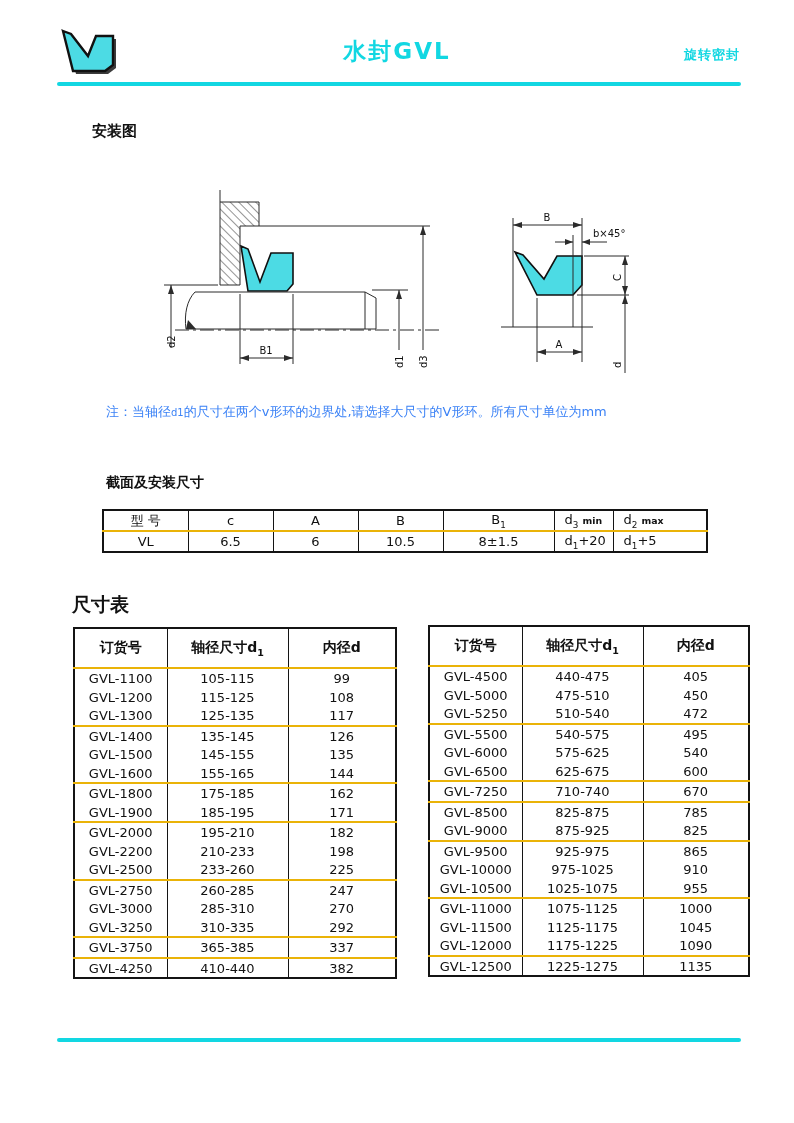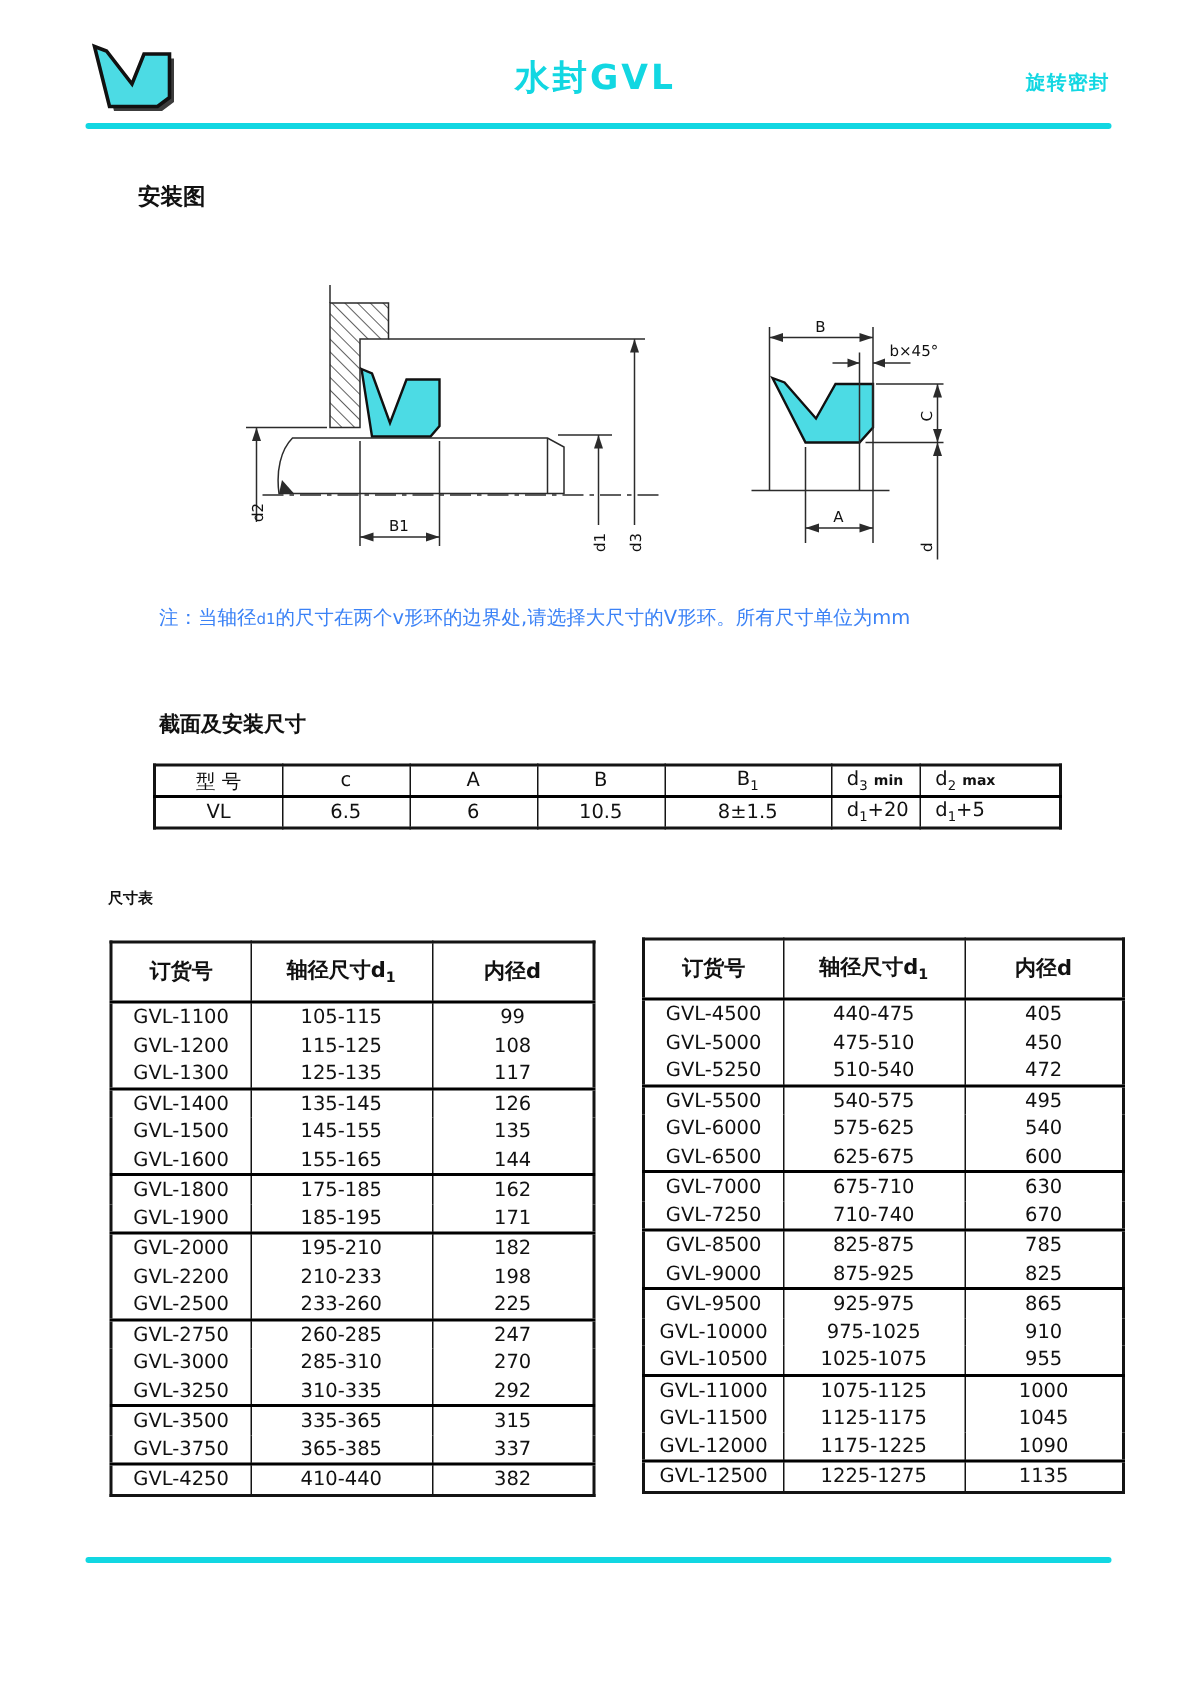--- a/index.html
+++ b/index.html
@@ -11,29 +11,29 @@
   }
   .abs{position:absolute;}
   
   .page-title{top:36px;left:0;right:0;text-align:center;font-size:23px;font-weight:bold;color:var(--accent);letter-spacing:2px;}
   .corner-label{top:46px;right:54px;font-size:13px;font-weight:bold;color:var(--accent);letter-spacing:1px;}
   .rule{left:57px;width:684px;height:4px;background:var(--accent);border-radius:2px;}
   .rule.top{top:82px;} .rule.bottom{top:1038px;}
   
   .h-install{top:122px;left:92px;font-size:15px;font-weight:bold;}
   .h-spec{top:474px;left:106px;font-size:14px;font-weight:bold;}
-  .h-dims{top:592px;left:72px;font-size:10px;font-weight:bold;}
+  .h-dims{top:592px;left:72px;font-size:19px;font-weight:bold;}
   .note{top:403px;left:106px;font-size:13px;white-space:nowrap;color:#3b82f6;}
   .note .subpart{font-size:10px;}
   
   .tablebox table{border-collapse:collapse;table-layout:fixed;width:100%;}
   .tablebox table{border:2px solid #141414;}
   .tablebox th,.tablebox td{border-left:1px solid #141414;border-right:1px solid #141414;text-align:center;vertical-align:middle;padding:0;overflow:hidden;}
   .tablebox thead tr{border-bottom:1.5px solid #141414;}
-  .tablebox tbody.group{border-top:2px solid #000000;}
+  .tablebox tbody.group{border-top:2px solid #eab308;}
   .tablebox sub{font-size:68%;}
   .tablebox .sm{font-size:72%;font-weight:bold;}
   .spec{top:509px;left:102px;width:606px;}
   .spec th{height:19px;font-size:13px;font-weight:normal;}
   .spec td{height:19px;font-size:13px;}
   .spec th:nth-child(6),.spec td:nth-child(6),
   .spec th:nth-child(7),.spec td:nth-child(7){text-align:left;padding-left:10px;}
   .dims th{height:38px;font-size:14px;font-weight:bold;}
   .dims td{height:17.5px;font-size:13px;}
   .dims tbody.group td{padding-top:1px;}
@@ -271,25 +271,20 @@
           <td>270</td>
         </tr>
         <tr>
           <td>GVL-3250</td>
           <td>310-335</td>
           <td>292</td>
         </tr>
       </tbody>
       <tbody class="group">
         <tr>
-          <td>GVL-3500</td>
-          <td>335-365</td>
-          <td>315</td>
-        </tr>
-        <tr>
           <td>GVL-3750</td>
           <td>365-385</td>
           <td>337</td>
         </tr>
       </tbody>
       <tbody class="group">
         <tr>
           <td>GVL-4250</td>
           <td>410-440</td>
           <td>382</td>
@@ -340,25 +335,20 @@
           <td>540</td>
         </tr>
         <tr>
           <td>GVL-6500</td>
           <td>625-675</td>
           <td>600</td>
         </tr>
       </tbody>
       <tbody class="group">
         <tr>
-          <td>GVL-7000</td>
-          <td>675-710</td>
-          <td>630</td>
-        </tr>
-        <tr>
           <td>GVL-7250</td>
           <td>710-740</td>
           <td>670</td>
         </tr>
       </tbody>
       <tbody class="group">
         <tr>
           <td>GVL-8500</td>
           <td>825-875</td>
           <td>785</td>

